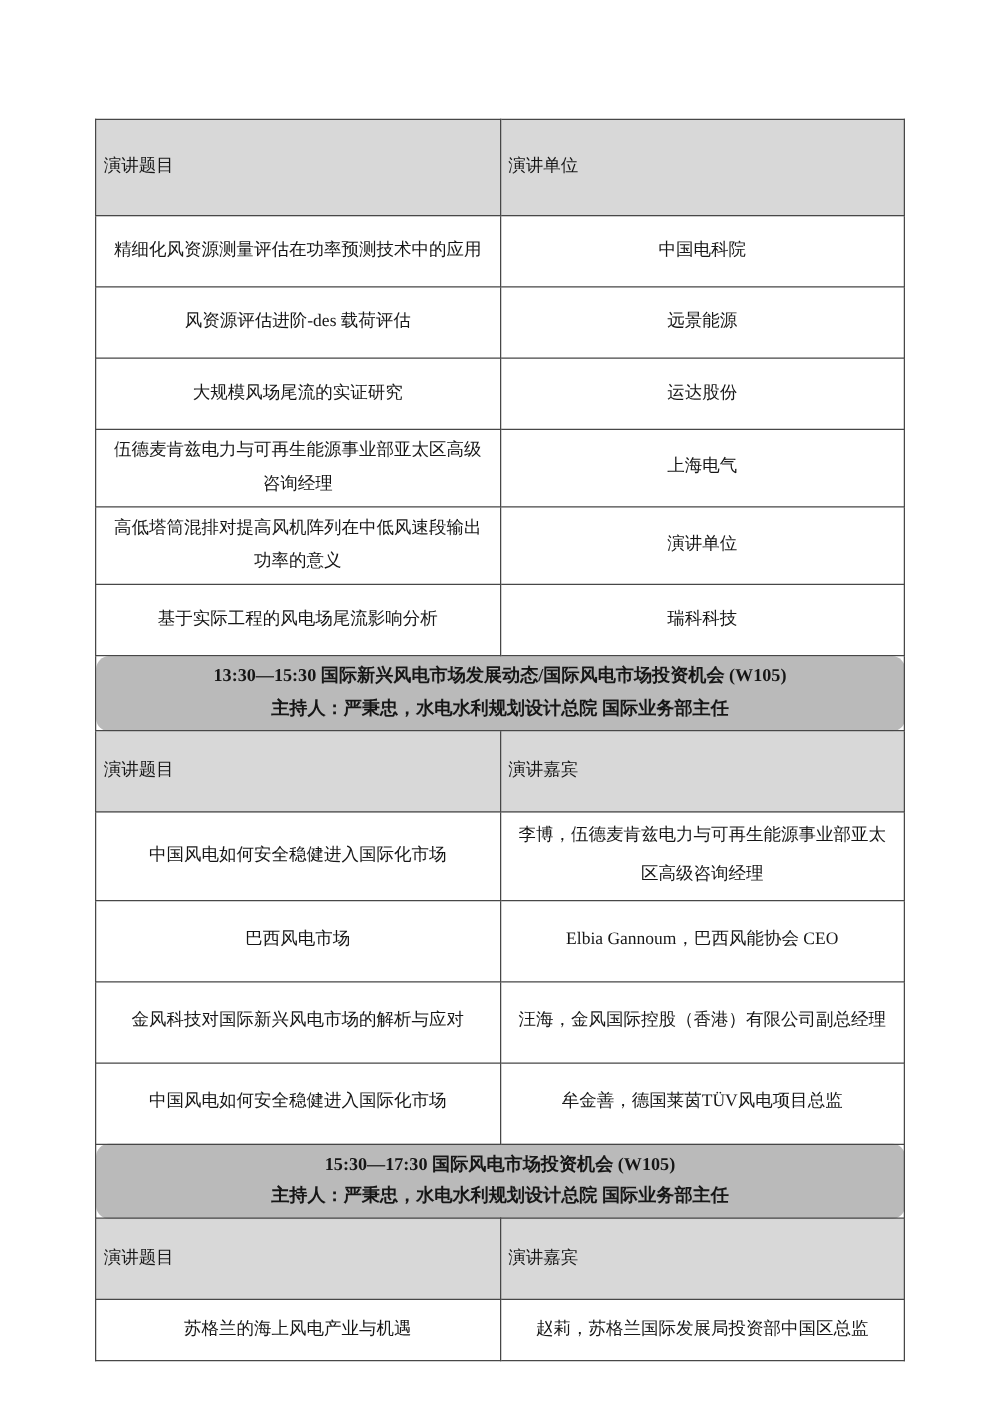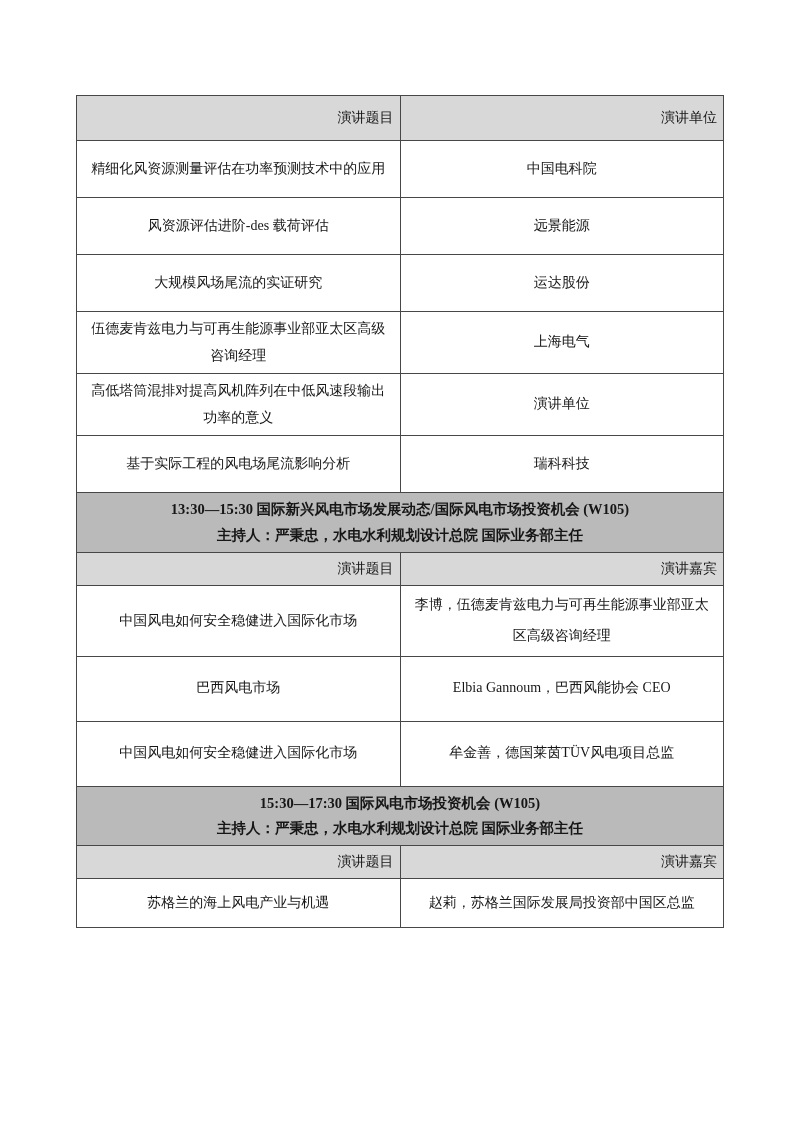--- a/index.html
+++ b/index.html
@@ -30,34 +30,35 @@
     border: 1px solid var(--border-color, #474747);
     padding: 4px 14px;
     font-size: 14px;
     line-height: 1.9;
     vertical-align: middle;
     word-break: break-word;
     text-align: center;
   }
   tr.head td {
     background: var(--header-bg, #d8d8d8);
-    text-align: right;
+    text-align: left;
     height: 32px;
-    padding: 0 6px;
+    padding: 16px 6px;
   }
   tr.head.tall td {
     height: 44px;
   }
   tr.band td {
     background: var(--band-bg, #bababa);
     font-weight: bold;
     text-align: center;
     font-size: 14.5px;
     line-height: 1.75;
     padding: 4px 6px;
+    border-radius: 10px;
   }
   tr.sec0 td { height: 48px; }
   tr.sec2 td { height: 56px; line-height: 2.2; margin-left: 36px; }
   tr.sec4 td { height: 40px; line-height: 1.6; }
   .band-line { display: block; }
 </style>
 </head>
 <body style="background: rgb(255, 255, 255);">
 
 <div class="doc">
@@ -107,20 +108,24 @@
         </tr>
         <tr class="body sec2">
           <td>中国风电如何安全稳健进入国际化市场</td>
           <td>李博，伍德麦肯兹电力与可再生能源事业部亚太区高级咨询经理</td>
         </tr>
         <tr class="body sec2">
           <td>巴西风电市场</td>
           <td>Elbia Gannoum，巴西风能协会 CEO</td>
         </tr>
         <tr class="body sec2">
+          <td>金风科技对国际新兴风电市场的解析与应对</td>
+          <td>汪海，金风国际控股（香港）有限公司副总经理</td>
+        </tr>
+        <tr class="body sec2">
           <td>中国风电如何安全稳健进入国际化市场</td>
           <td>牟金善，德国莱茵TÜV风电项目总监</td>
         </tr>
         <tr class="band">
           <td colspan="2">
             <span class="band-line">15:30—17:30 国际风电市场投资机会 (W105)</span>
             <span class="band-line">主持人：严秉忠，水电水利规划设计总院 国际业务部主任</span>
           </td>
         </tr>
         <tr class="head">

